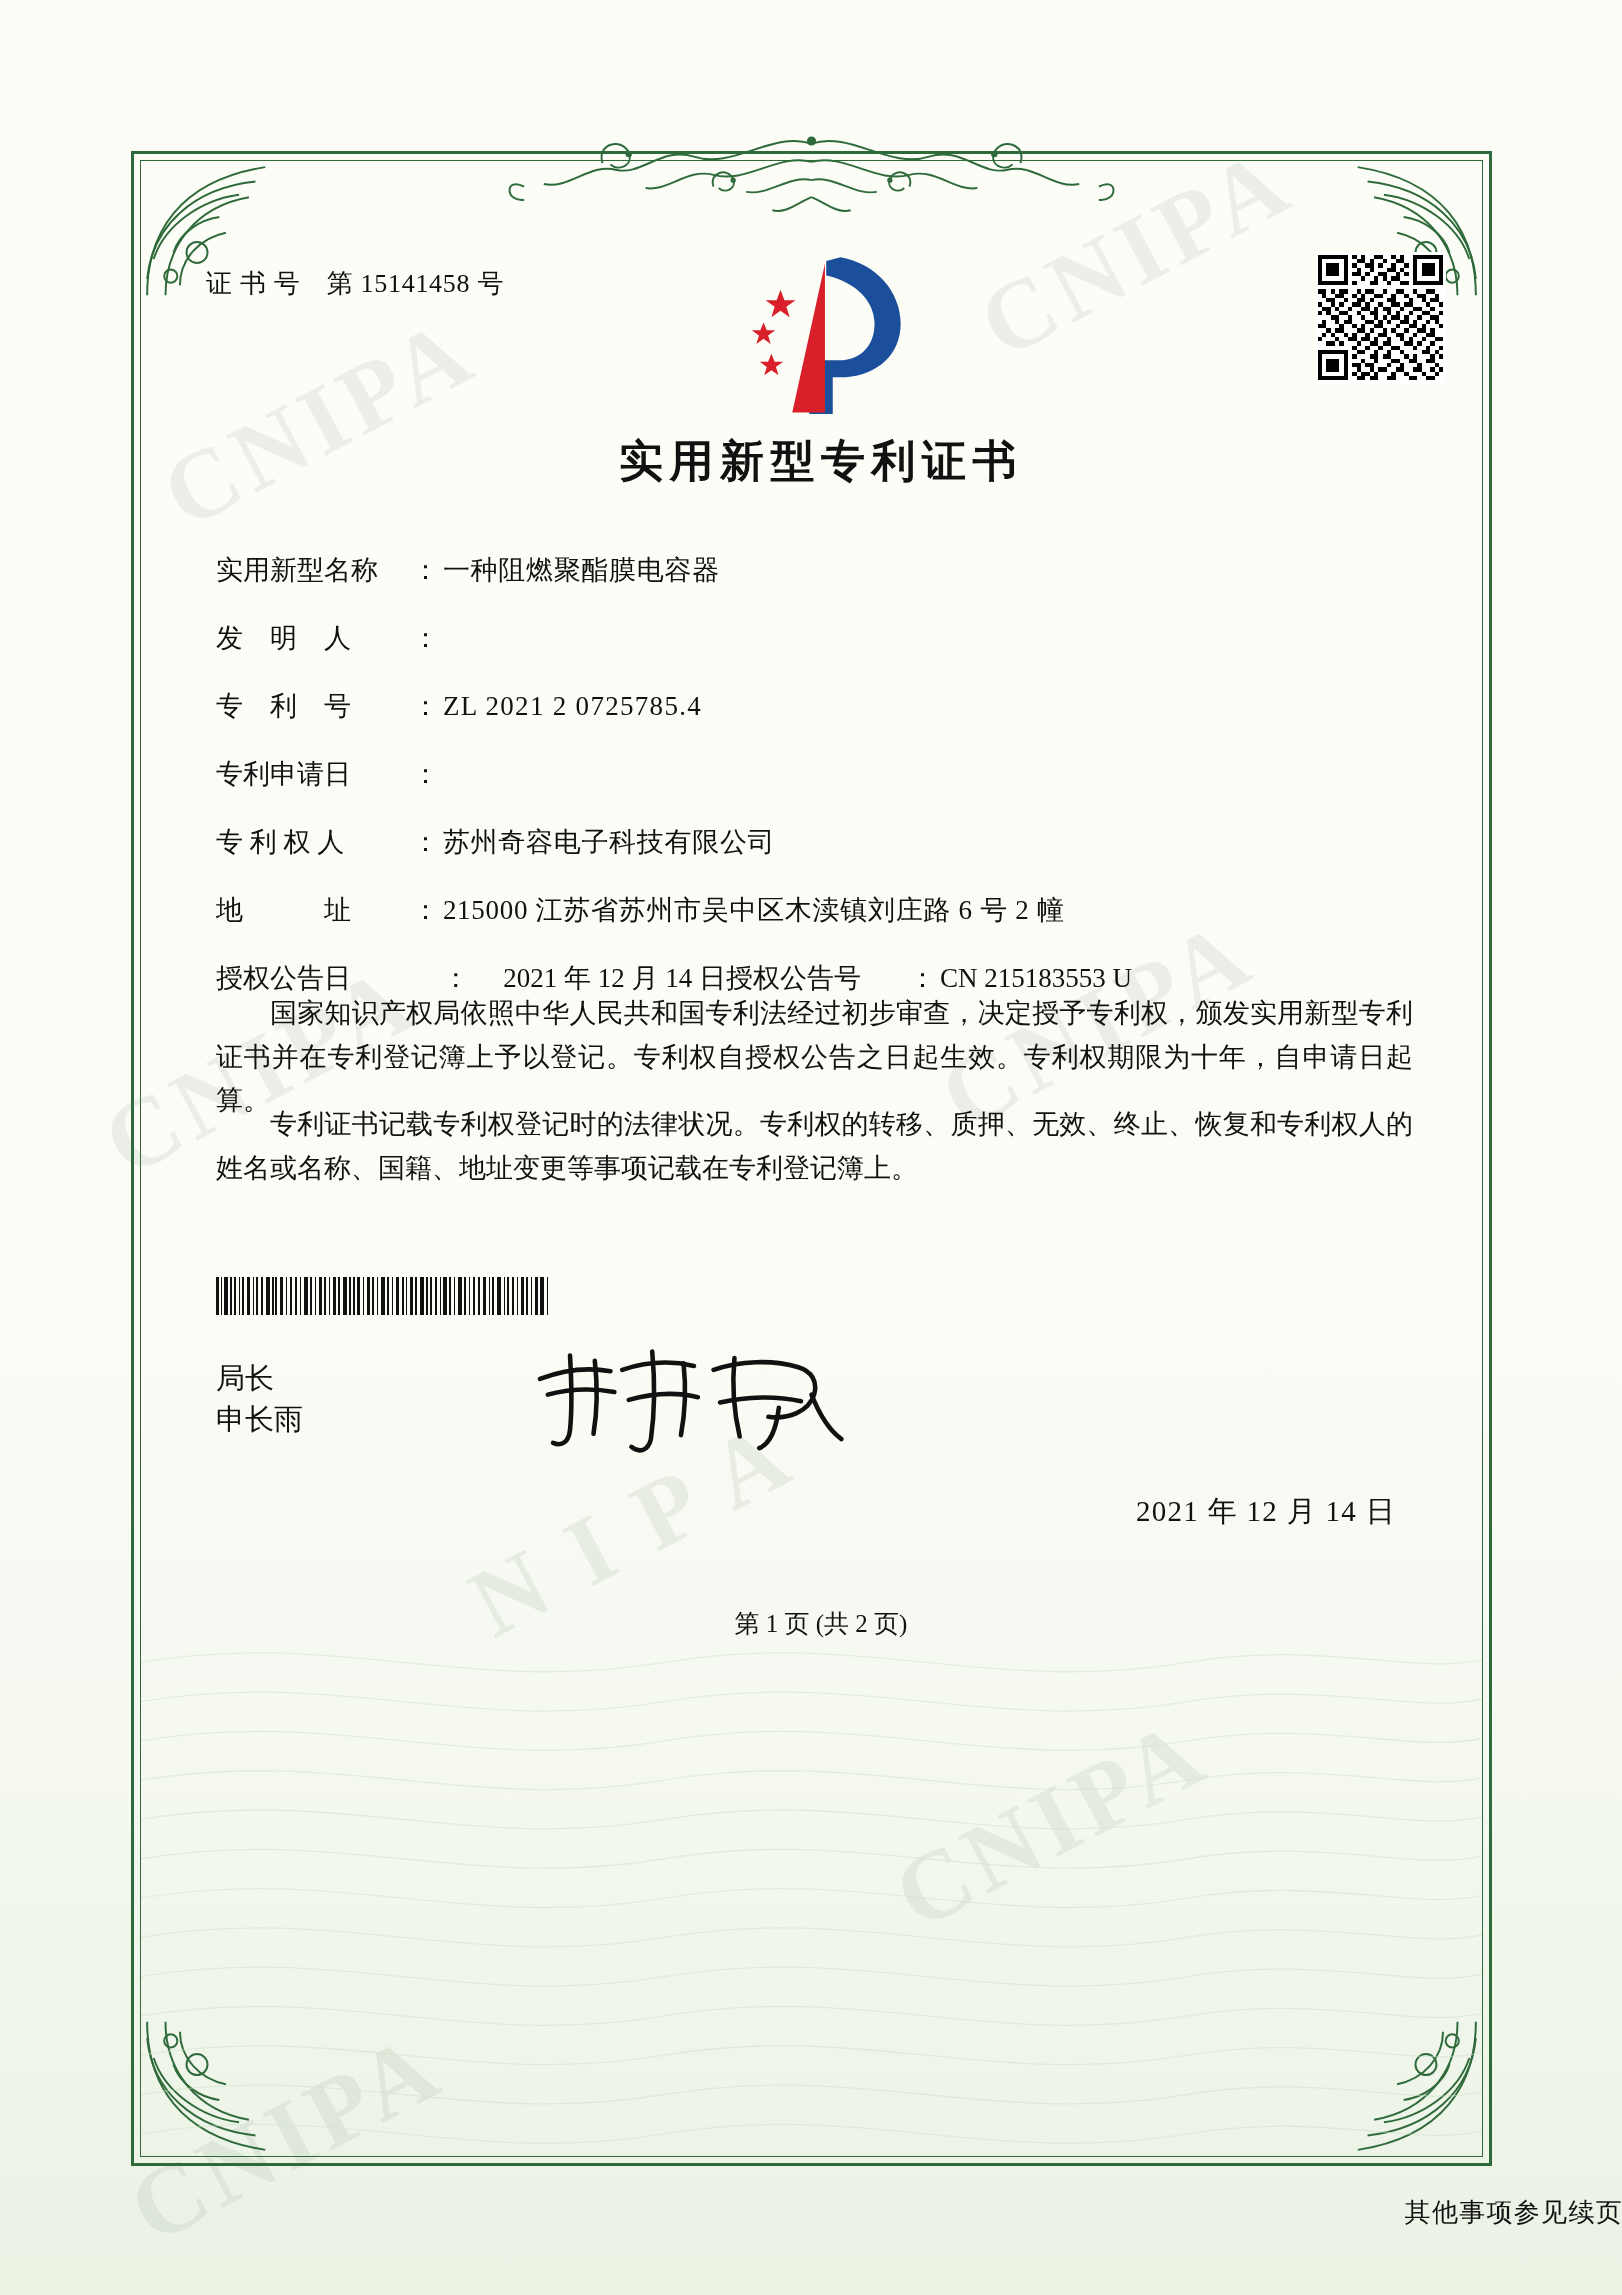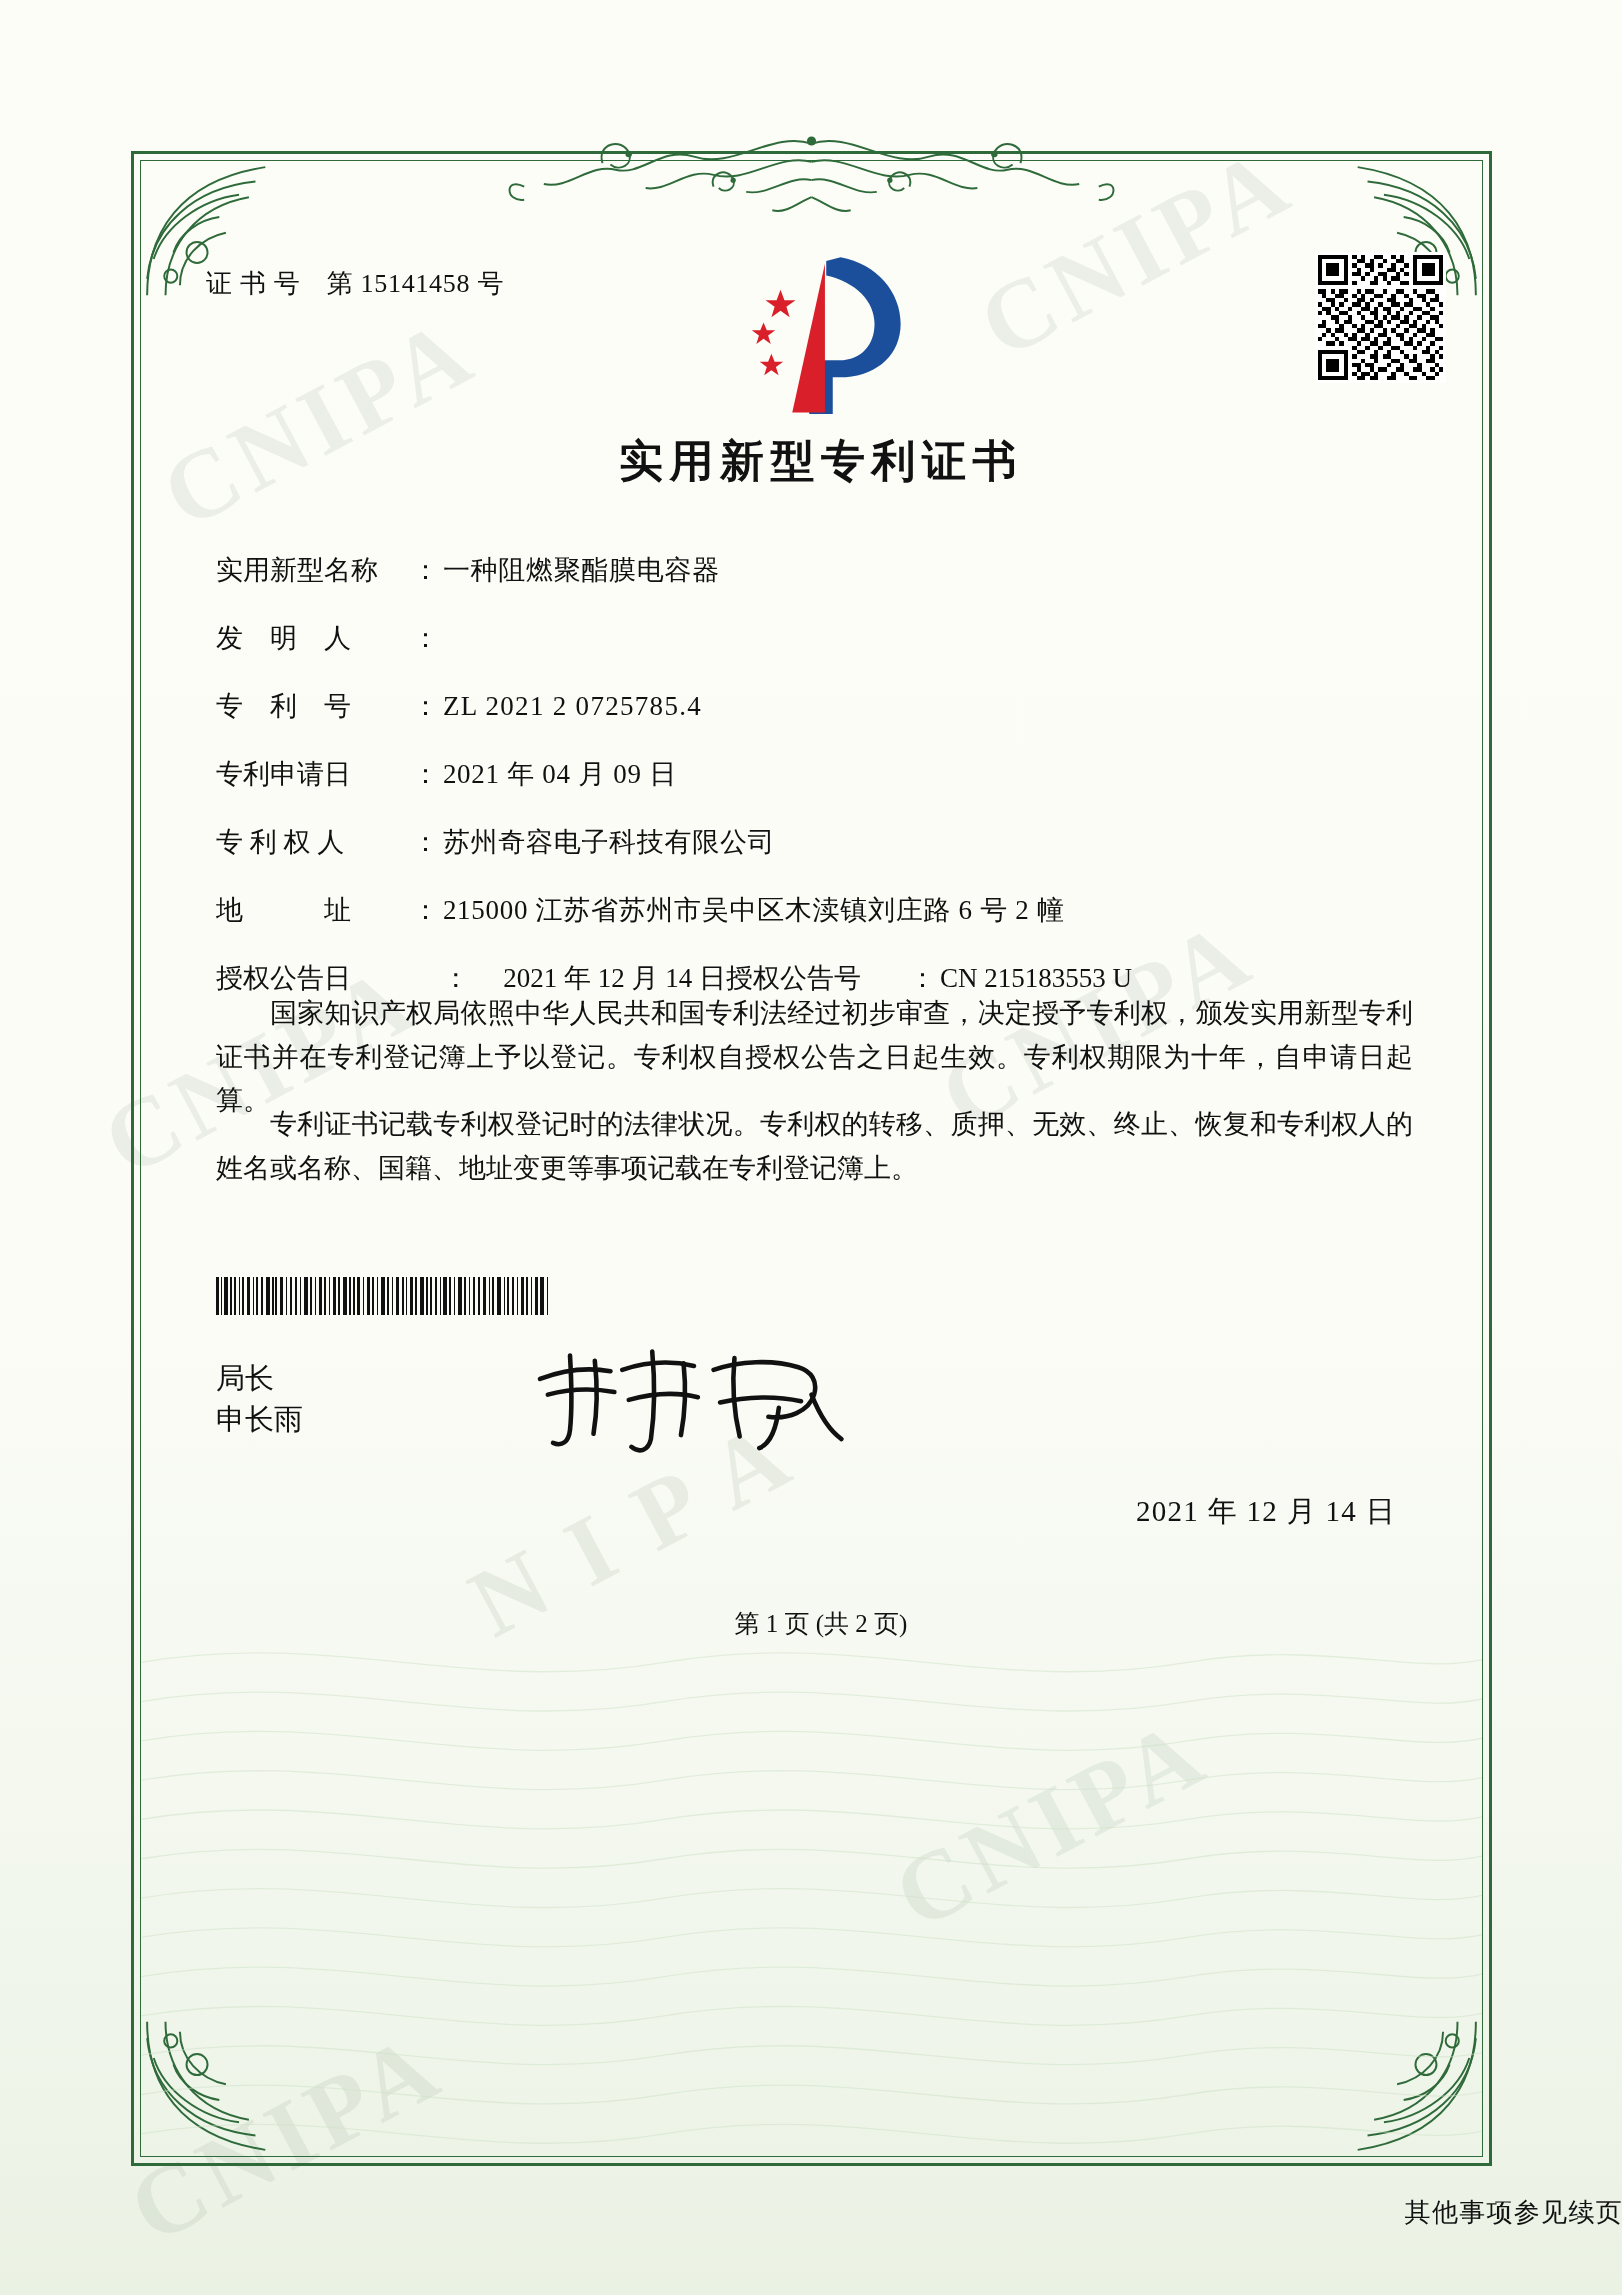--- a/index.html
+++ b/index.html
@@ -627,21 +627,20 @@
 
       <div class="field-row">
         <span class="field-label tight">专　利　号</span>
         <span class="field-colon">：</span>
         <span class="field-value mono-sp">ZL 2021 2 0725785.4</span>
       </div>
 
       <div class="field-row">
         <span class="field-label tight">专利申请日</span>
         <span class="field-colon">：</span>
-        <span class="field-value">2021 年 04 月 09 日</span>
       </div>
 
       <div class="field-row">
         <span class="field-label tight">专 利 权 人</span>
         <span class="field-colon">：</span>
         <span class="field-value">苏州奇容电子科技有限公司</span>
       </div>
 
       <div class="field-row">
         <span class="field-label tight">地　　　址</span>

